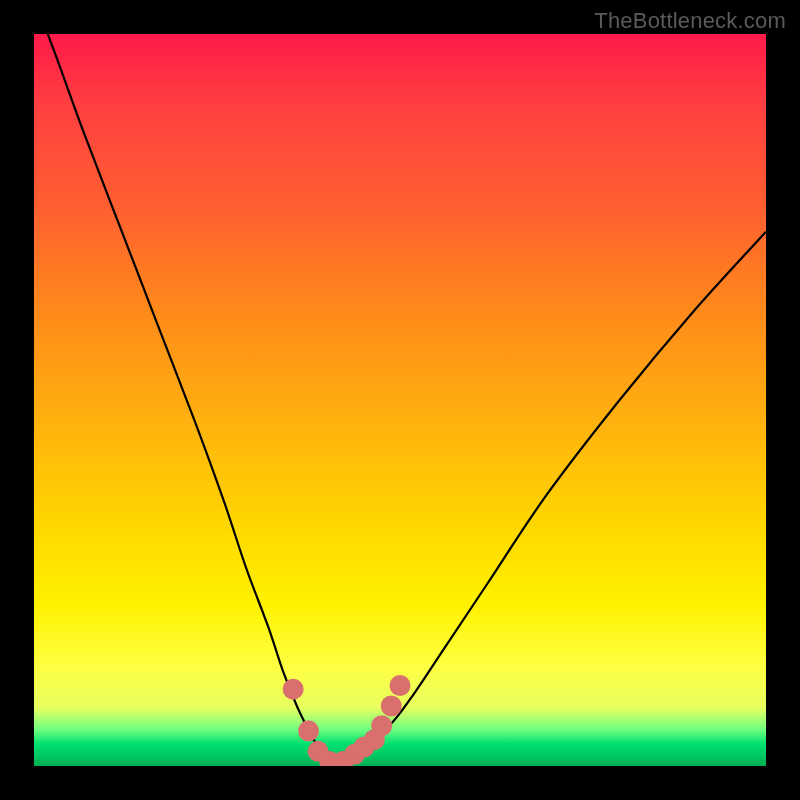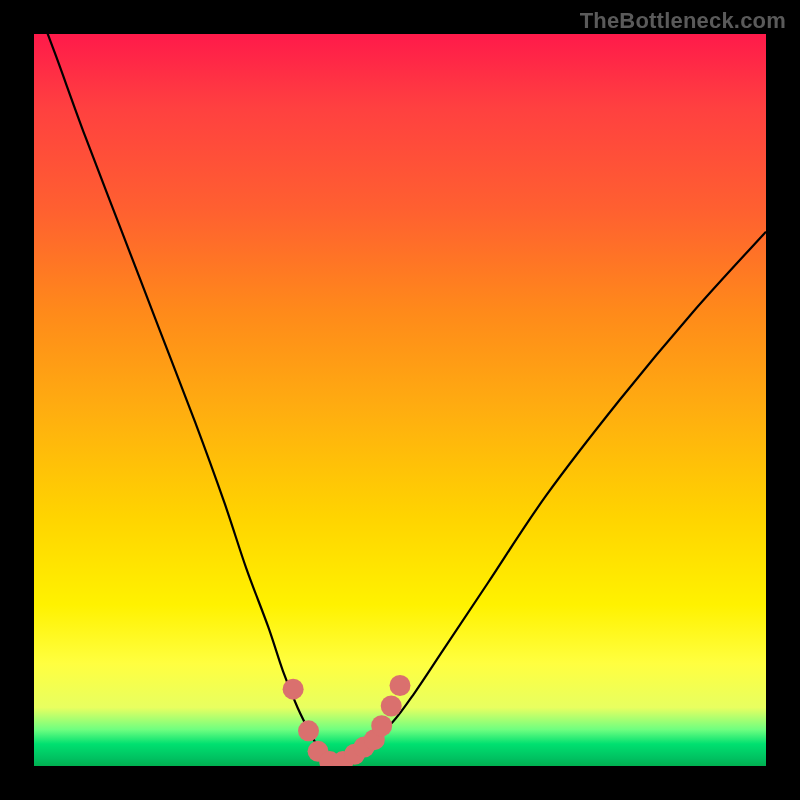--- a/index.html
+++ b/index.html
@@ -9,21 +9,21 @@
     width: 800px;
     height: 800px;
     background: #000;
   }
   .watermark {
     position: absolute;
     top: 8px;
     right: 14px;
     font-family: Arial, Helvetica, sans-serif;
     font-size: 22px;
-    font-weight: bold;
+    font-weight: normal;
     color: #5a5a5a;
     letter-spacing: 0.2px;
     z-index: 30;
   }
   .plot {
     position: absolute;
     left: 34px;
     top: 34px;
     width: 732px;
     height: 732px;

